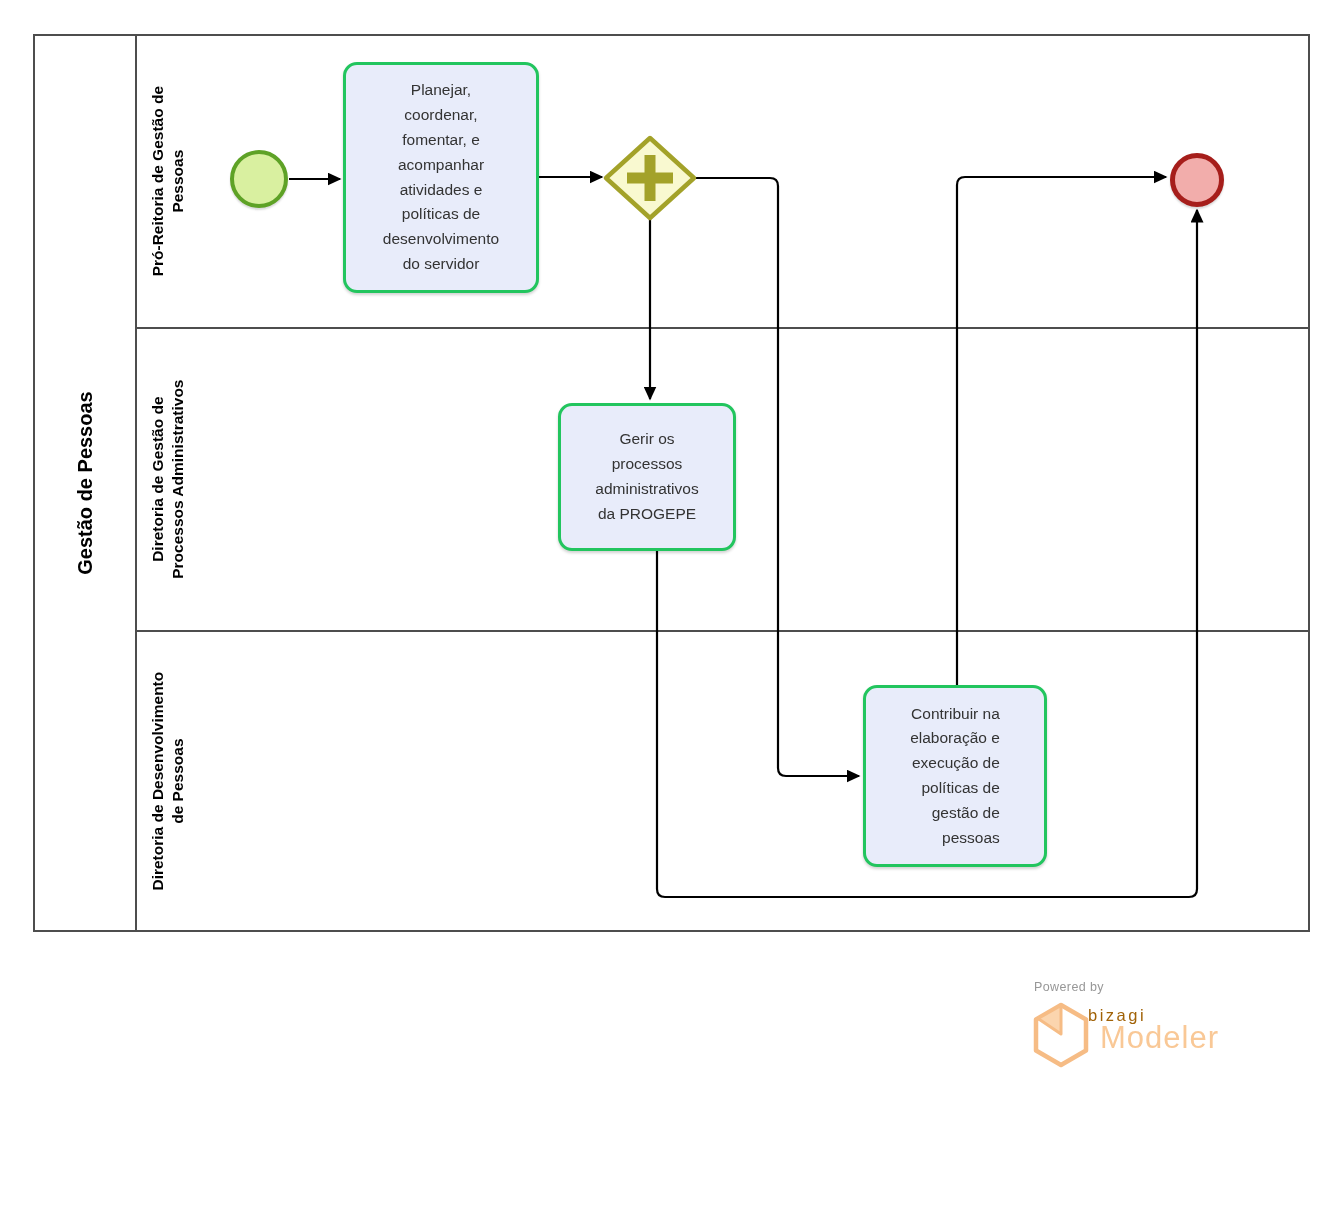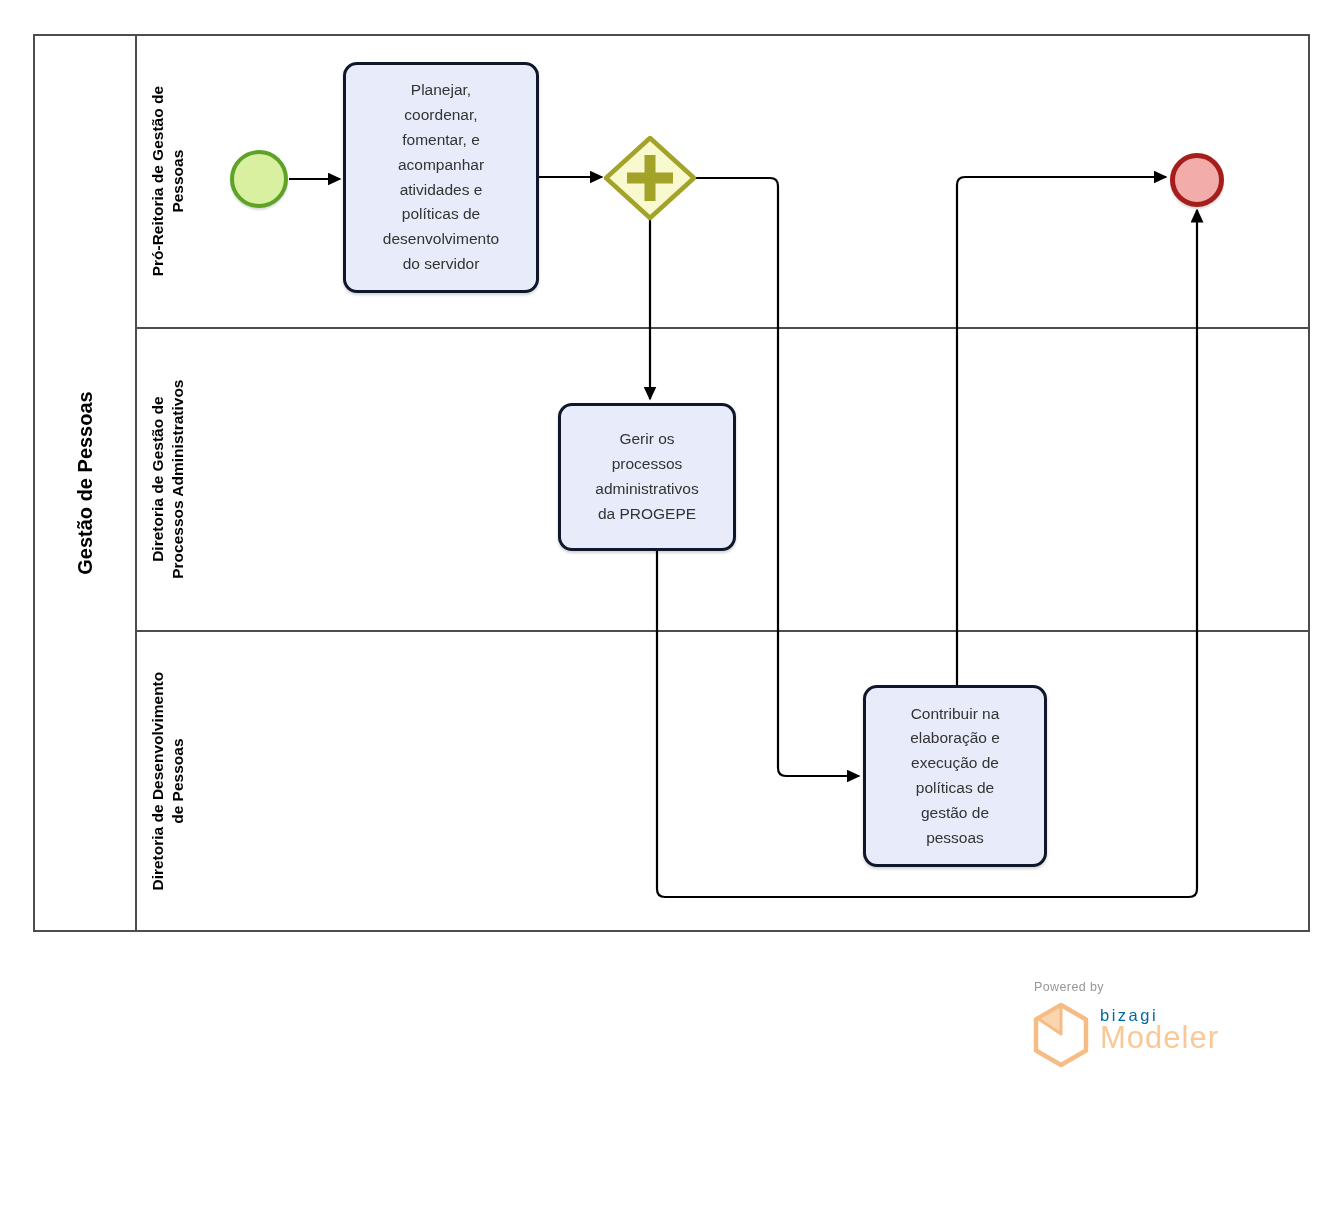--- a/index.html
+++ b/index.html
@@ -35,40 +35,40 @@
   .lane-label-box .rot { font-size:15.5px; line-height:1.3; }
   .pool-title-cell .rot { font-size:20px; line-height:1.2; }
 
   
   .connectors { position:absolute; left:0; top:0; width:1342px; height:1224px; z-index:2; pointer-events:none; }
   .flow { fill:none; stroke:#000000; stroke-width:2.2px; }
 
   
   .task {
     position:absolute; z-index:3; box-sizing:border-box;
-    background:#e8ecfa; border:3px solid #0f172a; border-radius:14px;
+    background:#e8ecfa; border:3px solid #22c55e; border-radius:14px;
     display:flex; align-items:center; justify-content:center;
     text-align:center; color:#333333; font-size:15.5px; line-height:1.6;
     white-space:pre-line; box-shadow:0 2px 3px rgba(0,0,0,0.18);
   }
   .task-planejar   { left:343px; top:62px;  width:196px; height:231px; }
   .task-gerir      { left:558px; top:403px; width:178px; height:148px; }
-  .task-contribuir { left:863px; top:685px; width:184px; height:182px; }
+  .task-contribuir { left:863px; top:685px; width:184px; height:182px;text-align:right; }
 
   .event { position:absolute; z-index:3; box-sizing:border-box; border-radius:50%; box-shadow:0 2px 2px rgba(0,0,0,0.15); }
   .start-event { left:230px; top:150px; width:58px; height:58px; background:#d9f0a0; border:4px solid #5ea226; }
   .end-event   { left:1170px; top:153px; width:54px; height:54px; background:#f2adab; border:5px solid #a61e1b; }
 
   .gateway-svg { position:absolute; left:0; top:0; z-index:3; pointer-events:none; }
 
   
   .bizagi { position:absolute; left:988px; top:978px; width:270px; height:100px; z-index:3;margin-left:44px; }
   .powered-by { position:absolute; left:2px; top:2px; font-size:12.5px; color:#979797; letter-spacing:0.4px; }
   .hex-icon { position:absolute; left:0px; top:24px; }
-  .brand-bizagi { position:absolute; left:68px; top:28px; font-size:16.5px; color:#0369a1; letter-spacing:2.5px; }
+  .brand-bizagi { position:absolute; left:56px; top:28px; font-size:16.5px; color:#a16207; letter-spacing:2.5px; }
   .brand-modeler { position:absolute; left:68px; top:44px; font-size:31px; line-height:1; color:#f9c896; letter-spacing:1px; }
 </style>
 </head>
 <body>
 
 <div class="canvas">
 
   <div class="pool">
     <div class="pool-title-cell">
       <span class="rot">Gestão de Pessoas</span>

